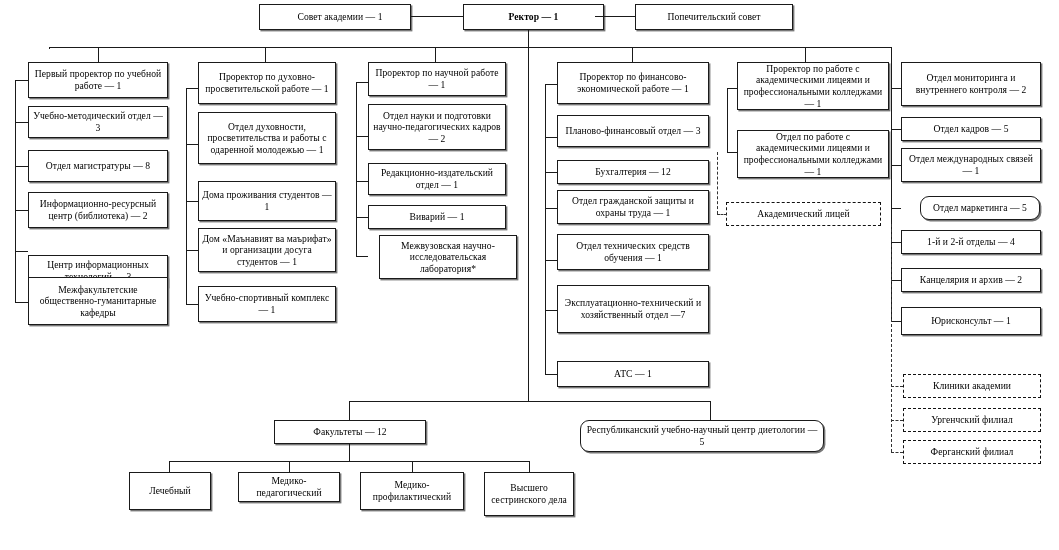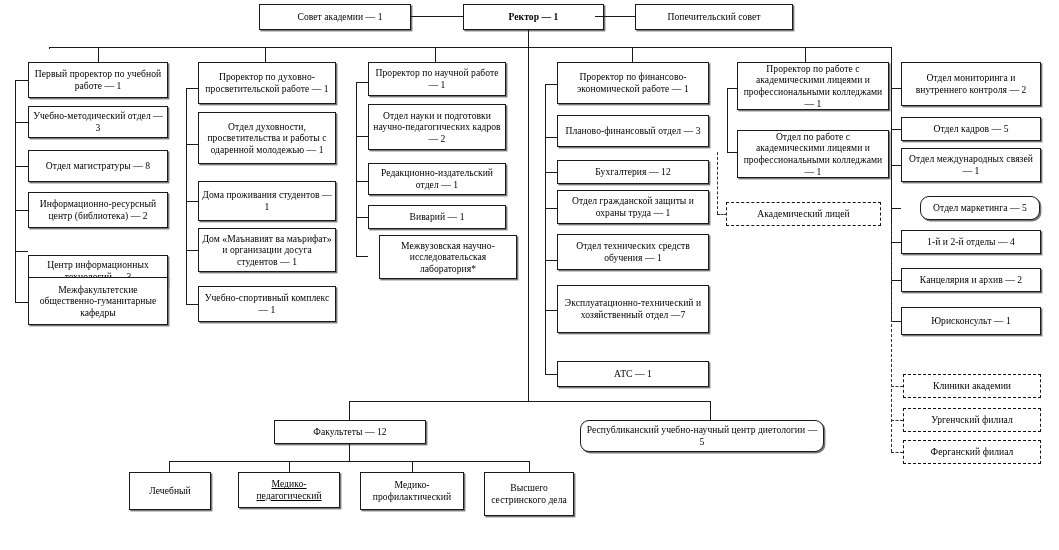--- a/index.html
+++ b/index.html
@@ -252,21 +252,21 @@
   <div class="ln v" style="left:349px; top:444px; height:17px;"></div>
   <div class="ln h" style="left:169px; top:461px; width:361px;"></div>
   <div class="ln v" style="left:169px; top:461px; height:11px;"></div>
   <div class="ln v" style="left:289px; top:461px; height:11px;"></div>
   <div class="ln v" style="left:412px; top:461px; height:11px;"></div>
   <div class="ln v" style="left:529px; top:461px; height:11px;"></div>
 
   <div class="box" style="left:129px; top:472px; width:82px; height:38px;">
     <span>Лечебный</span>
   </div>
-  <div class="box" style="left:238px; top:472px; width:102px; height:36px;text-decoration:underline;">
+  <div class="box" style="left:238px; top:472px; width:102px; height:30px;">
     <span>Медико-педагогический</span>
   </div>
   <div class="box" style="left:484px; top:472px; width:90px; height:44px;">
     <span>Высшего сестринского дела</span>
   </div>
   <div class="box" style="left:360px; top:472px; width:104px; height:38px;">
     <span>Медико-профилактический</span>
   </div>
 
 </div>

